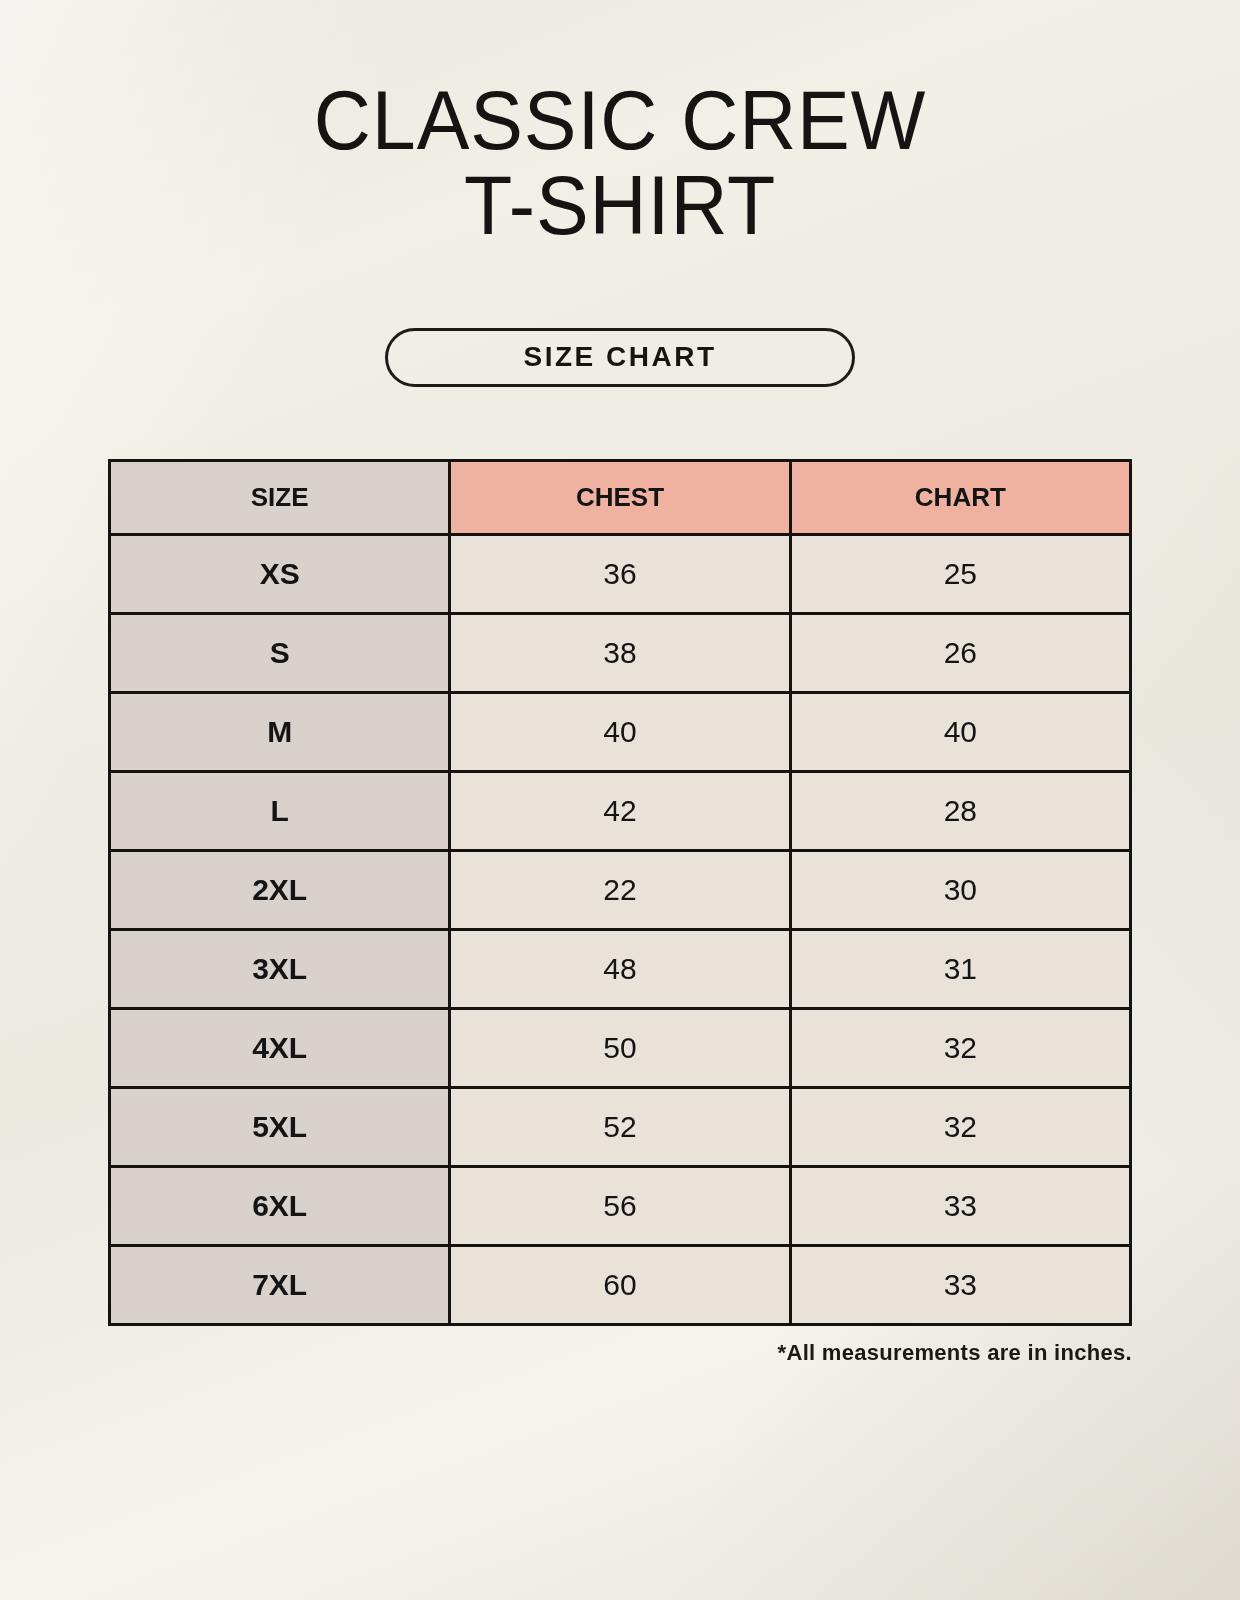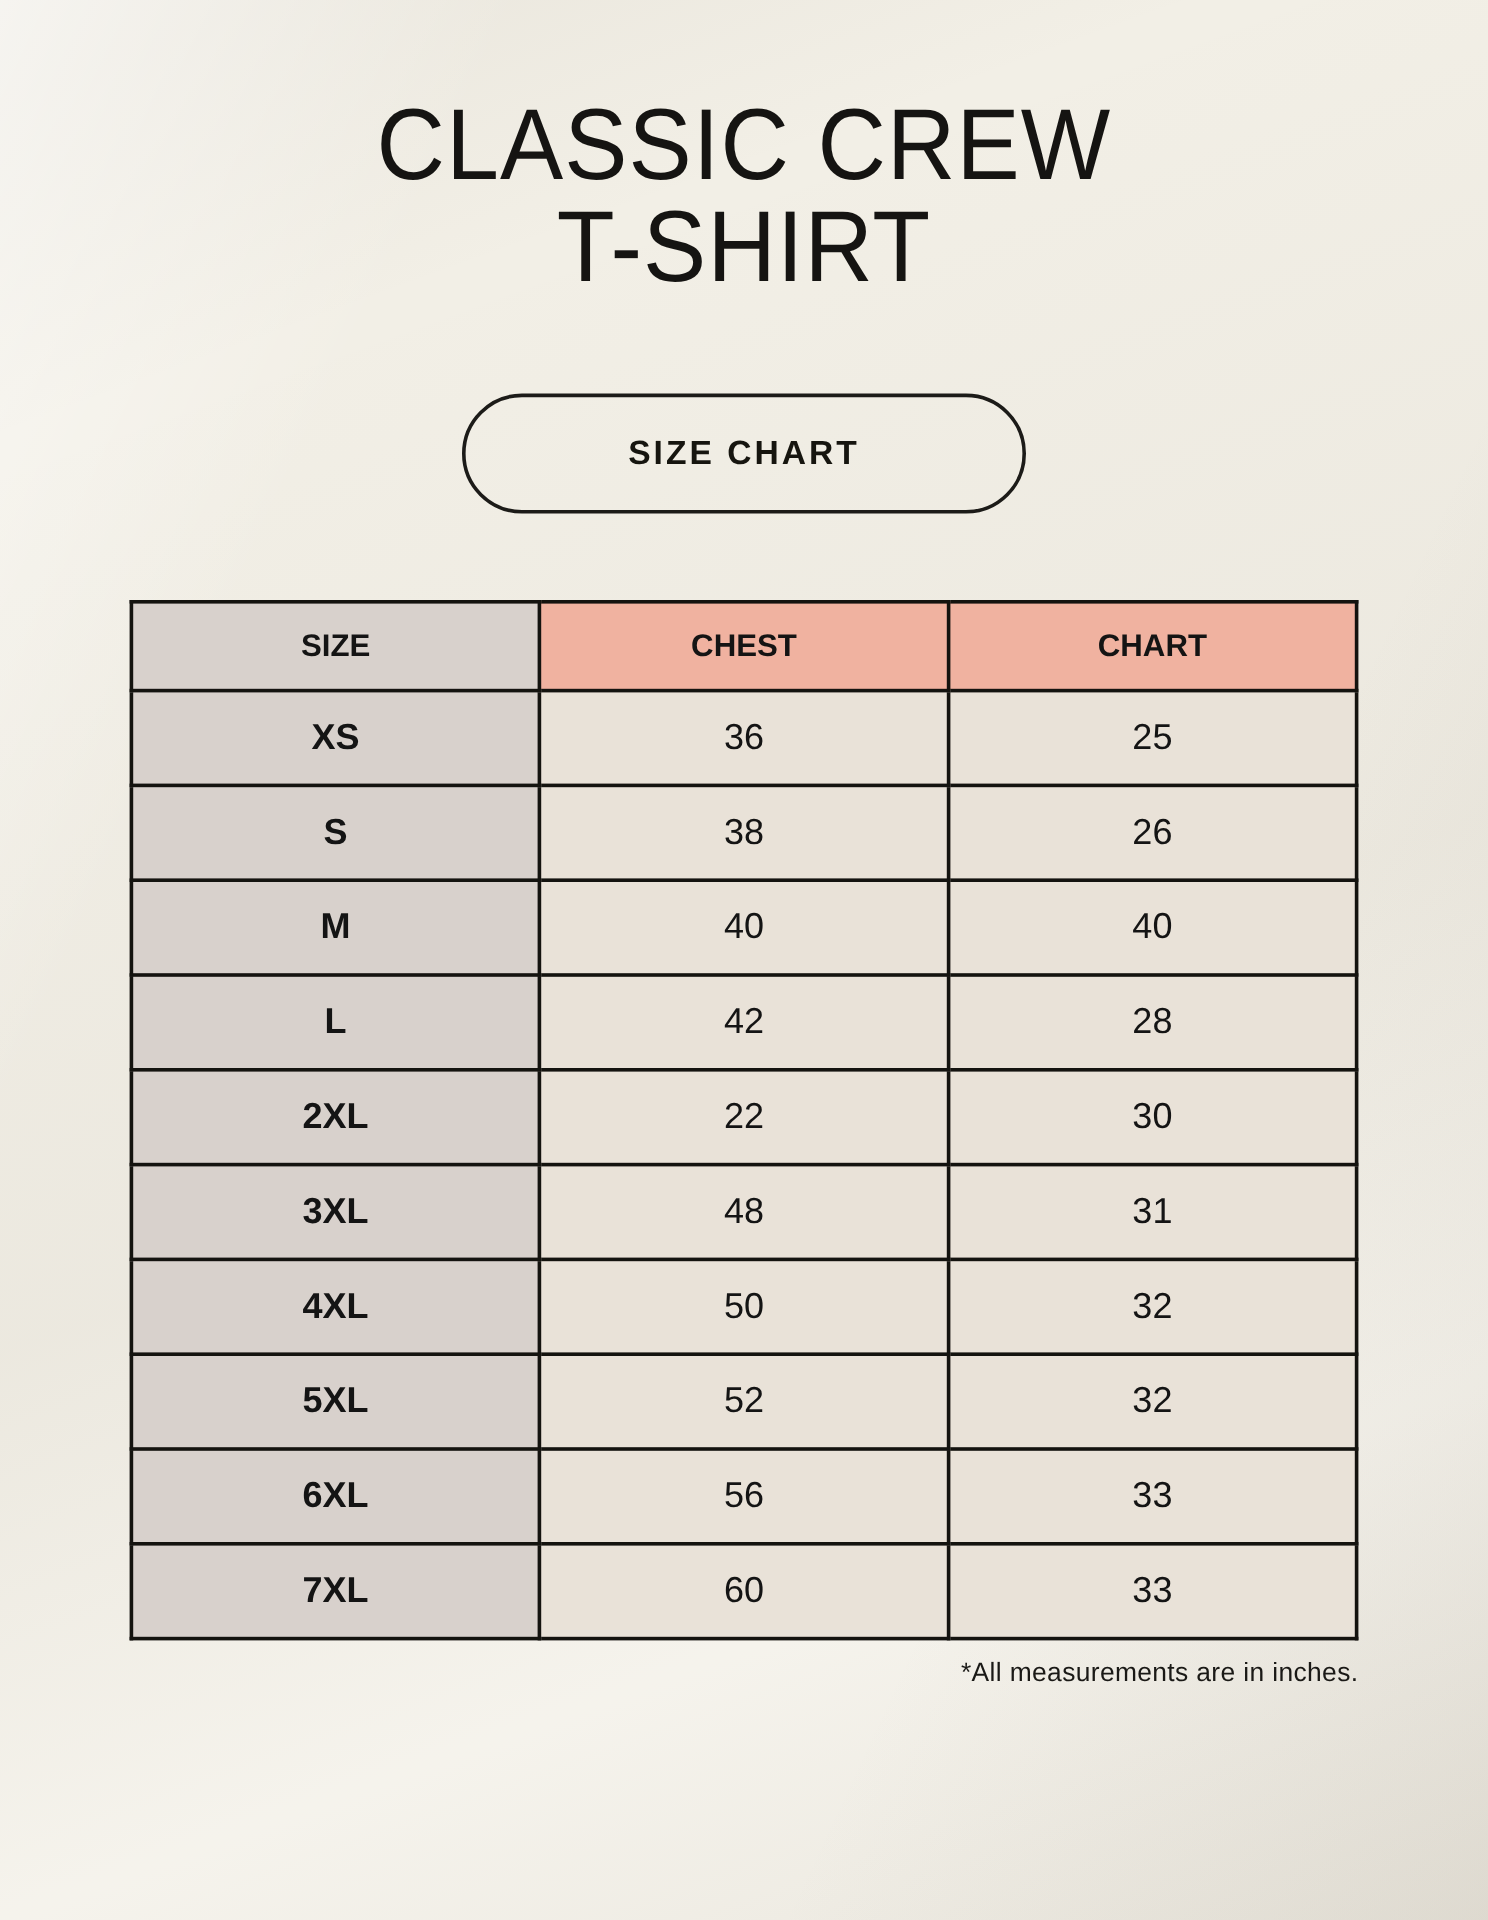--- a/index.html
+++ b/index.html
@@ -48,21 +48,21 @@
   }
 
   .pill-wrap {
     display: flex;
     justify-content: center;
     margin-top: 80px;
   }
 
   .pill {
     width: 470px;
-    height: 100px;
+    height: 59px;
     border: 3px solid #1c1b18;
     border-radius: 50px;
     display: flex;
     align-items: center;
     justify-content: center;
     cursor: pointer;
     background: transparent;
   }
 
   .pill span {
@@ -106,21 +106,21 @@
   .data-cell {
     background: #e9e2d8;
     font-weight: normal;
   }
 
   .footnote {
     width: 1024px;
     margin: 14px auto 0;
     text-align: right;
     font-size: 22px;
-    font-weight: normal;
+    font-weight: bold;
     letter-spacing: 0.3px;
     color: #1a1916;
   }
 </style>
 </head>
 <body>
 
 <div class="page">
 
   <h1 class="title"><span>CLASSIC CREW</span><br><span>T-SHIRT</span></h1>

